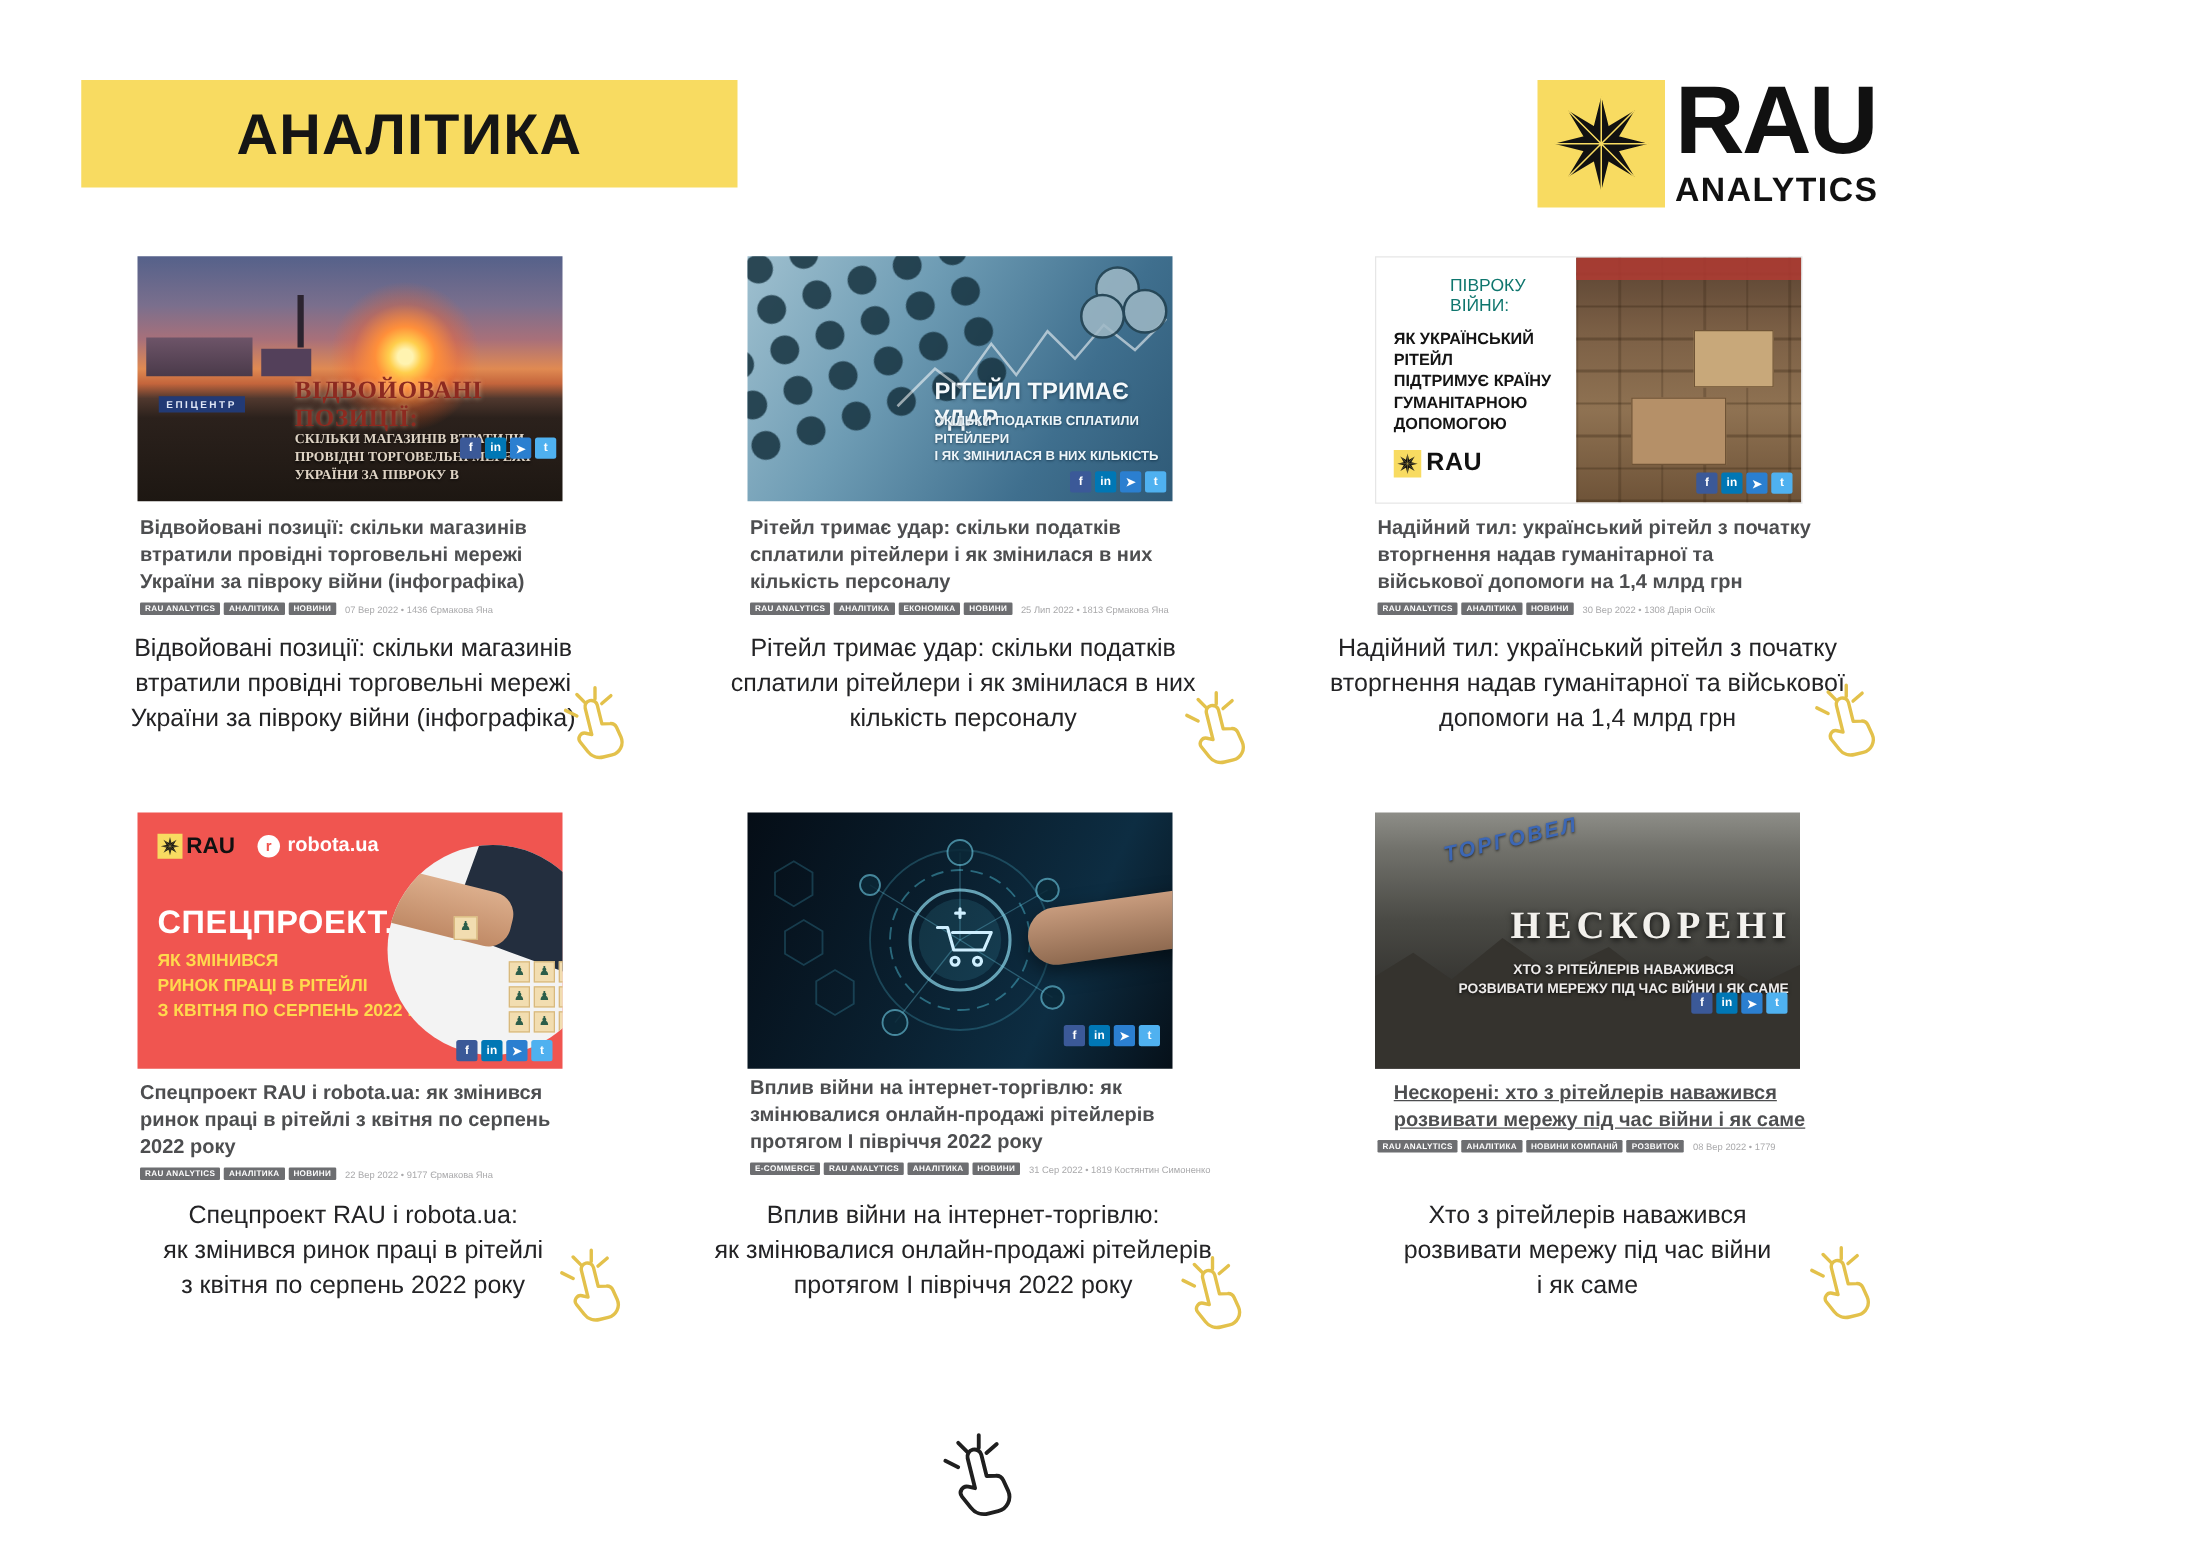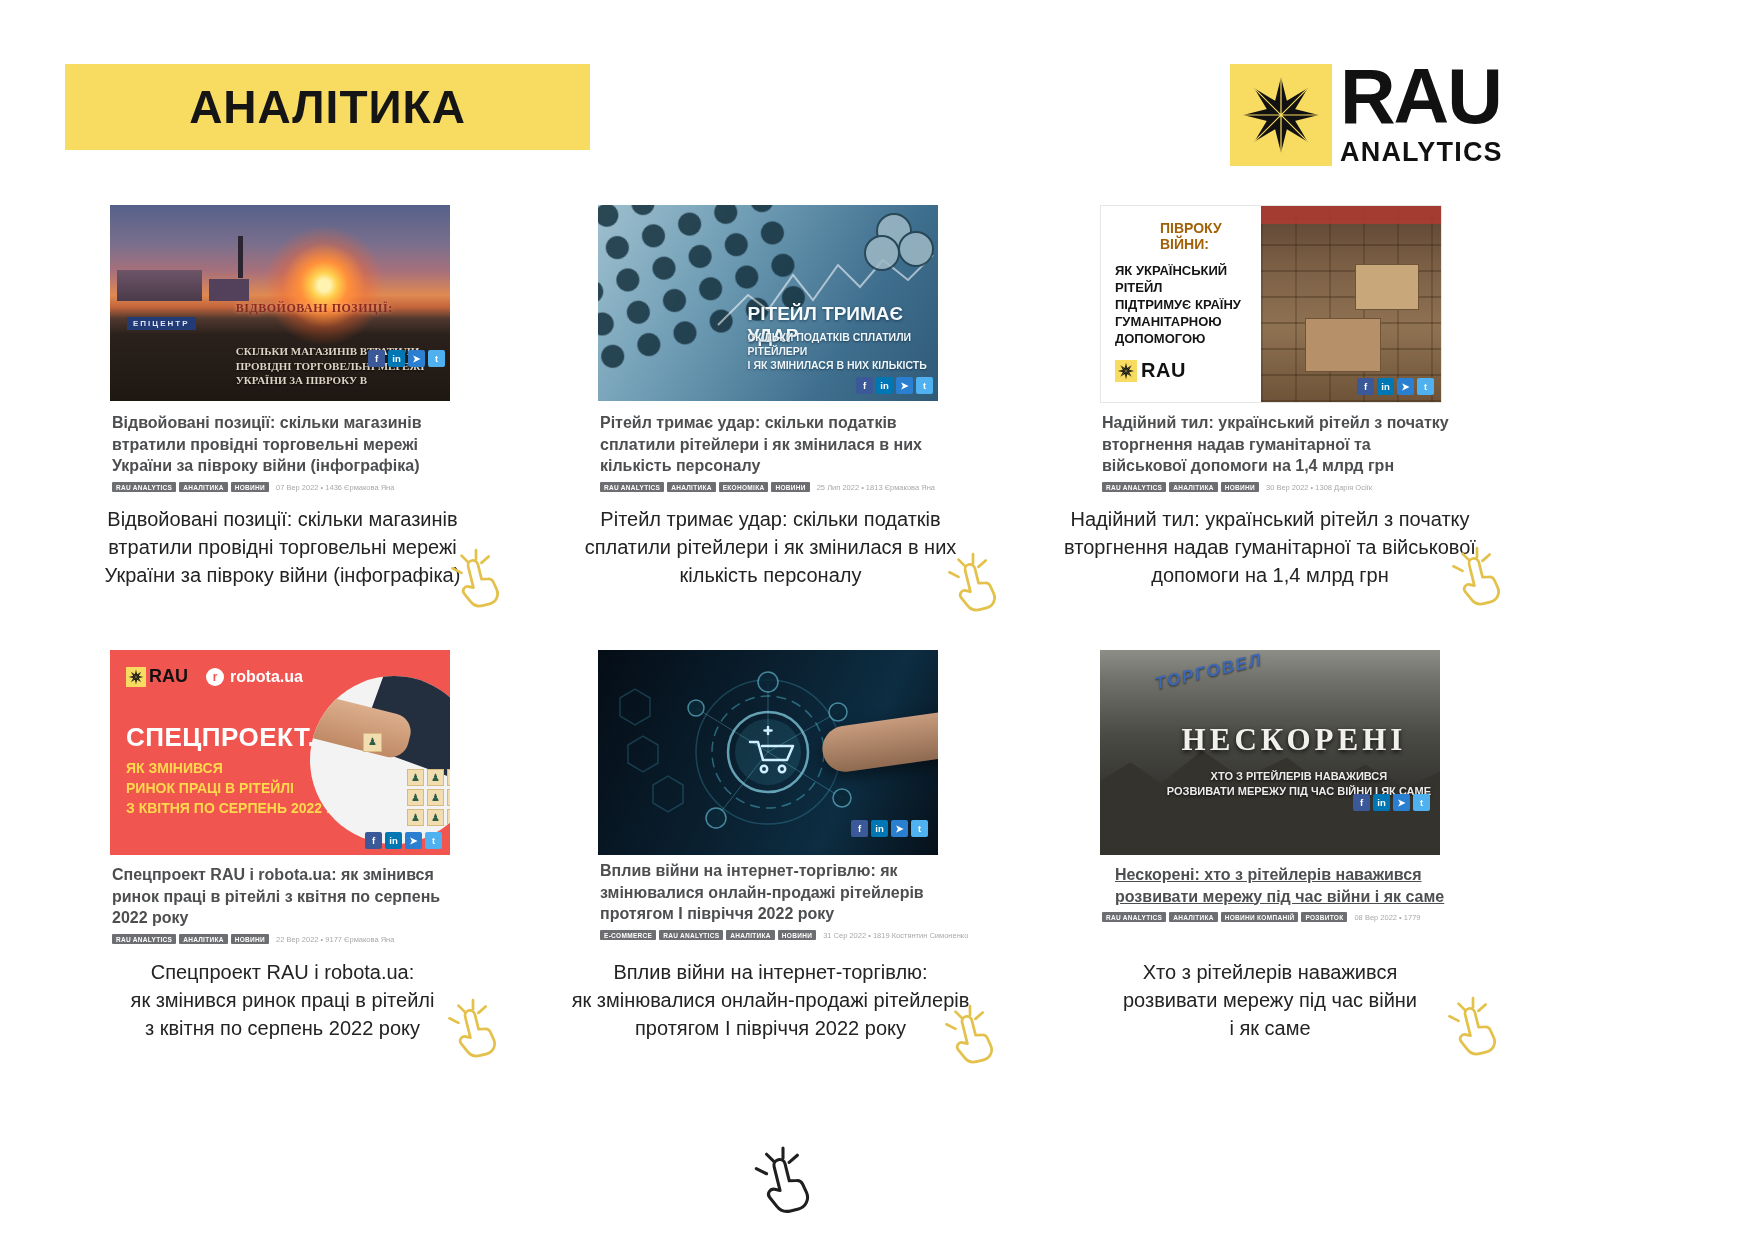--- a/index.html
+++ b/index.html
@@ -44,21 +44,21 @@
   .t1-sun{position:absolute;left:0;top:0;width:100%;height:100%;
       background:radial-gradient(circle at 63% 41%,#fff3b0 0 6px,#ffcf4d 13px,#ff8f3a 24px,
                  rgba(255,100,40,.35) 42px,rgba(255,100,40,0) 60px);}
   .t1-bld{position:absolute;left:2%;top:33%;width:25%;height:16%;
       background:linear-gradient(180deg,#6d5468,#4a3a4a);}
   .t1-bld2{position:absolute;left:29%;top:38%;width:12%;height:11%;background:#53405a;}
   .t1-chimney{position:absolute;left:37.5%;top:16%;width:5px;height:42px;background:#2c2430;}
   .t1-sign{position:absolute;left:5%;top:57%;background:#223a75;color:#dfe6f5;font-size:8px;
       font-weight:700;letter-spacing:2px;padding:2px 6px;}
   .t1-title{position:absolute;left:37%;top:49%;font-family:"Liberation Serif",serif;font-weight:700;
-      font-size:12px;color:#8d2a20;letter-spacing:.5px;text-shadow:0 0 4px rgba(255,225,190,.55);}
+      font-size:20px;color:#8d2a20;letter-spacing:.5px;text-shadow:0 0 4px rgba(255,225,190,.55);}
   .t1-sub{position:absolute;left:37%;top:63%;font-family:"Liberation Serif",serif;font-weight:700;
       font-size:11px;line-height:14.5px;color:#ded3c4;white-space:pre-line;
       text-shadow:0 1px 2px rgba(0,0,0,.7);margin-top:16px;}
   .t1 .sicons{right:5px;bottom:34px;}
 
   
   .t2{left:598px;top:205px;height:196px;
       background:linear-gradient(120deg,#9fc0cf 0%,#6e9cb4 35%,#3f6f8e 72%,#2f5a77 100%);}
   .t2-keys{position:absolute;left:-30px;top:-28px;width:230px;height:170px;transform:rotate(-18deg);
       background-image:radial-gradient(circle,#16323f 11px,rgba(22,50,63,0) 12px);
@@ -66,21 +66,21 @@
   .t2 svg{position:absolute;left:0;top:0;}
   .t2-title{position:absolute;left:44%;top:50%;font-weight:800;font-size:19px;color:#f4f9fb;
       text-shadow:0 1px 3px rgba(0,30,50,.6);}
   .t2-sub{position:absolute;left:44%;top:64%;font-weight:700;font-size:10.5px;line-height:14px;
       color:#eef6fa;white-space:pre-line;text-shadow:0 1px 2px rgba(0,30,50,.6);}
   .t2 .sicons{right:5px;bottom:7px;}
 
   
   .t3{left:1100px;top:205px;height:196px;background:#ffffff;border:1px solid #e6e6e6;}
   .t3-left{position:absolute;left:0;top:0;width:47%;height:100%;padding:14px 0 0 14px;box-sizing:border-box;}
-  .t3-red{color:#a16207;font-weight:700;font-size:14px;margin-bottom:2px;padding-left:45px;}
+  .t3-red{color:#0f766e;font-weight:400;font-size:14px;margin-bottom:2px;padding-left:45px;}
   .t3-body{color:#141414;font-weight:800;font-size:13px;line-height:17px;white-space:pre-line;margin-top:10px;}
   .t3-logo{display:flex;align-items:center;margin-top:12px;}
   .t3-logo .mini-star{width:22px;height:22px;background:#F8DB61;display:inline-block;}
   .t3-logo .mini-star svg{width:100%;height:100%;}
   .t3-logo b{font-size:20px;font-weight:800;color:#111;margin-left:4px;letter-spacing:.5px;}
   .t3-photo{position:absolute;right:0;top:0;width:53%;height:100%;
       background:
         repeating-linear-gradient(0deg,rgba(40,25,10,.28) 0 2px,rgba(0,0,0,0) 2px 26px),
         repeating-linear-gradient(90deg,rgba(40,25,10,.22) 0 2px,rgba(0,0,0,0) 2px 34px),
         linear-gradient(180deg,#5a4332 0%,#7b5f45 30%,#8f7252 62%,#6e5338 100%);}
@@ -122,21 +122,21 @@
       box-shadow:0 6px 16px rgba(0,0,0,.5);}
   .t5 .sicons{right:10px;bottom:18px;}
 
   
   .t6{left:1100px;top:650px;height:205px;
       background:linear-gradient(180deg,#8e8e88 0%,#72726c 14%,#4a4a45 42%,#2e2d2a 76%,#232220 100%);}
   .t6-rubble{position:absolute;left:0;bottom:0;width:100%;height:58%;background:#35332e;
       clip-path:polygon(0 38%,9% 22%,18% 40%,30% 12%,42% 36%,55% 18%,66% 42%,78% 24%,90% 44%,100% 30%,100% 100%,0 100%);}
   .t6-sign{position:absolute;left:16%;top:6%;transform:rotate(-13deg);color:#3c67b5;font-weight:800;
       font-style:italic;font-size:17px;letter-spacing:2px;text-shadow:0 1px 2px rgba(0,0,0,.6);}
-  .t6-title{position:absolute;left:24%;right:2%;top:35%;text-align:left;
+  .t6-title{position:absolute;left:24%;right:2%;top:35%;text-align:right;
       font-family:"Liberation Serif",serif;font-weight:700;font-size:31px;letter-spacing:4px;
       color:#f2f0ec;text-shadow:0 2px 5px rgba(0,0,0,.85);}
   .t6-sub{position:absolute;left:18%;right:1%;top:58%;text-align:center;color:#eeeceb;font-weight:800;
       font-size:11px;line-height:15px;white-space:pre-line;text-shadow:0 1px 3px rgba(0,0,0,.85);}
   .t6 .sicons{right:10px;bottom:44px;}
 
   
   .h1{left:112px;top:412px;} .h2{left:600px;top:412px;} .h3{left:1102px;top:412px;}
   .h4{left:112px;top:864px;} .h5{left:600px;top:860px;} .h6{left:1115px;top:864px;text-decoration:underline;}
   .m1{left:112px;top:482px;} .m2{left:600px;top:482px;} .m3{left:1102px;top:482px;}

